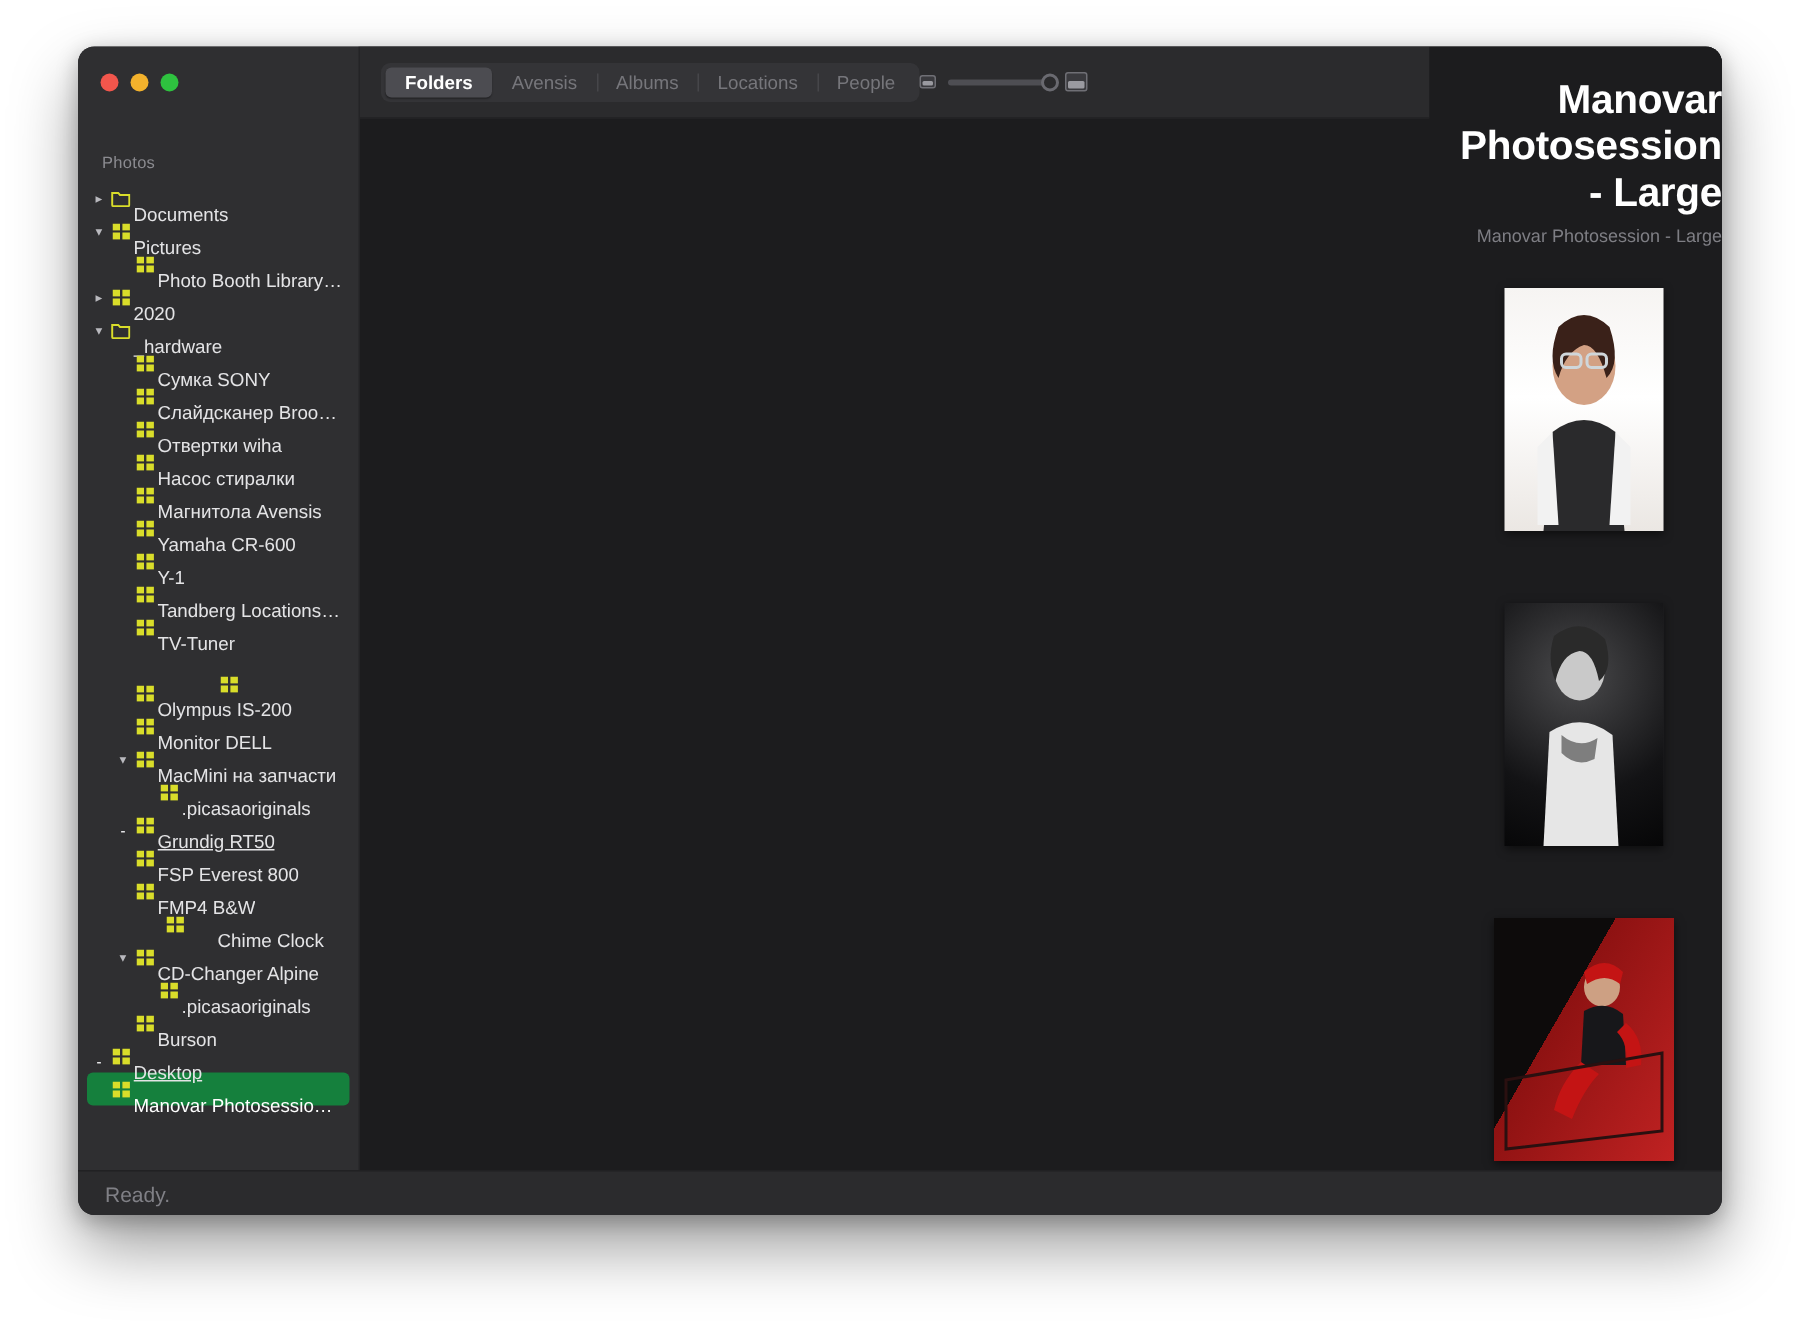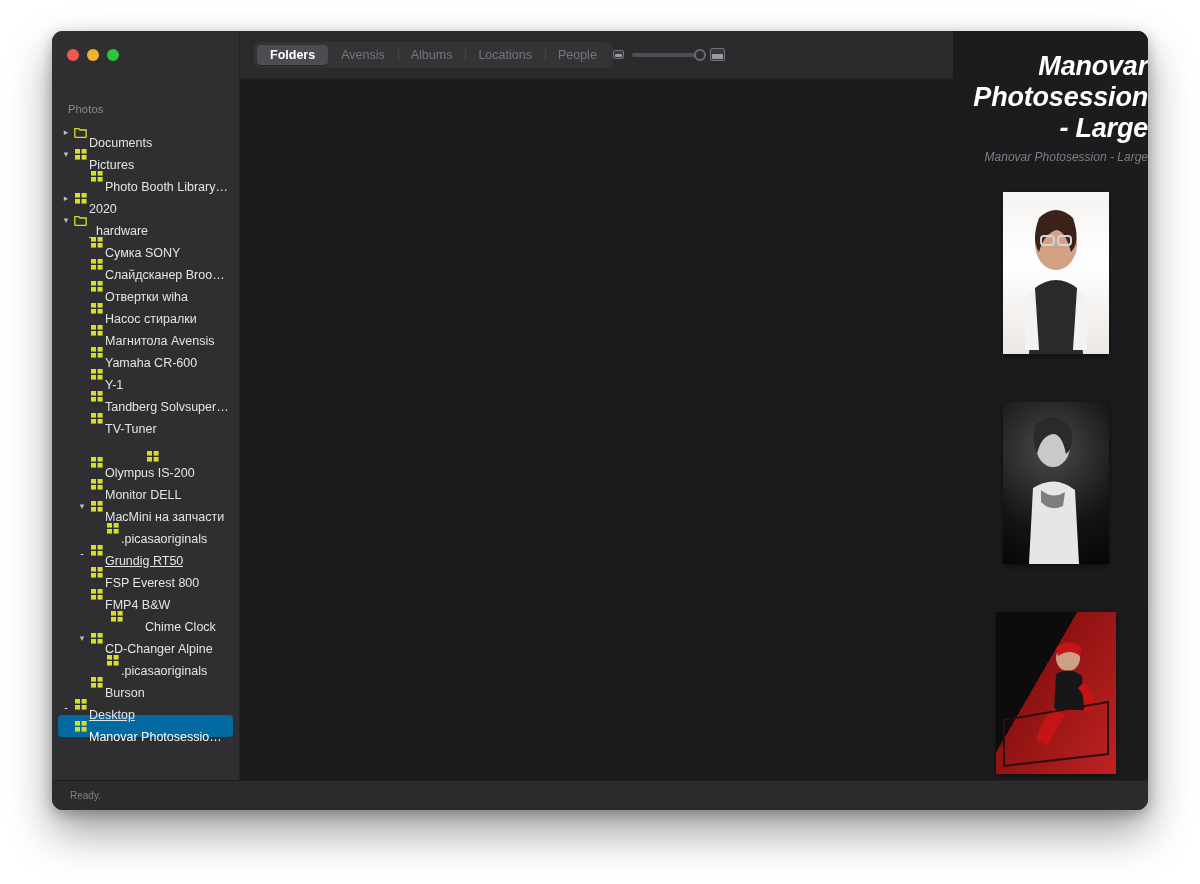--- a/index.html
+++ b/index.html
@@ -48,21 +48,21 @@
   #tree { padding: 0 6px 8px 6px; overflow: hidden; }
   .tree-item {
     display: flex; align-items: center;
     height: 22px;
     border-radius: 4px;
     color: #e4e4e6;
     font-size: 12.5px;
     white-space: nowrap;
     padding-right: 4px;
   }
-  .tree-item.selected { background: #0369a1; color: #ffffff; }
+  .tree-item.selected { background: #15803d; color: #ffffff; }
   .twisty {
     width: 12px; flex: none;
     font-size: 9px; color: #b9b9be;
     text-align: center; line-height: 22px;
   }
   .twisty.none { color: transparent; }
   .tree-icon { width: 17px; flex: none; display: flex; align-items: center; justify-content: center; }
   .lbl { overflow: hidden; text-overflow: ellipsis; margin-top: 21px; }
 
   
@@ -120,21 +120,20 @@
   #slider-thumb {
     position: absolute; right: -4px; top: -4px;
     width: 12px; height: 12px; border-radius: 50%;
     background: #2b2b2d; border: 2px solid #6a6a70;
   }
 
   #content {
     flex: 1; min-height: 0; overflow: hidden;
     background: #1c1c1e;
     position: relative;
-    font-style: italic;
   }
   #title-block { padding: 20px 0 12px 18px; }
   #page-title {
     font-size: 27px; font-weight: bold; color: #ffffff;
     letter-spacing: -.2px;
   }
   #page-subtitle { font-size: 12px; color: #7e7e84; margin-top: 6px; }
 
   #grid {
     display: grid;
@@ -158,21 +157,21 @@
     font-size: 9.5px; color: #7d7d83; margin-top: 7px;
     max-width: 160px; overflow: hidden; text-overflow: ellipsis; white-space: nowrap;
   }
 
   #statusbar {
     height: 30px; flex: none;
     background: #2b2b2d;
     border-top: 1px solid #212123;
     display: flex; align-items: center;
     padding-left: 18px;
-    font-size: 10px; color: #808086;
+    font-size: 14px; color: #808086;
   }
 </style>
 </head>
 <body>
 
 <div id="app-window">
 
   <div id="window-body">
 
     <div id="sidebar">
@@ -324,21 +323,21 @@
           <div class="tree-item" style="padding-left: 18px;">
             <span class="twisty none">&nbsp;</span>
             <span class="tree-icon">
               <svg width="12" height="11" viewBox="0 0 12 11">
                 <rect x="0" y="0" width="5" height="4.6" fill="#d9dd2a"></rect>
                 <rect x="6.6" y="0" width="5" height="4.6" fill="#d9dd2a"></rect>
                 <rect x="0" y="6" width="5" height="4.6" fill="#d9dd2a"></rect>
                 <rect x="6.6" y="6" width="5" height="4.6" fill="#d9dd2a"></rect>
               </svg>
             </span>
-            <span class="lbl">Tandberg Solvsuper…</span>
+            <span class="lbl">Tandberg Locations…</span>
           </div>
           <div class="tree-item" style="padding-left: 18px;">
             <span class="twisty none">&nbsp;</span>
             <span class="tree-icon">
               <svg width="12" height="11" viewBox="0 0 12 11">
                 <rect x="0" y="0" width="5" height="4.6" fill="#d9dd2a"></rect>
                 <rect x="6.6" y="0" width="5" height="4.6" fill="#d9dd2a"></rect>
                 <rect x="0" y="6" width="5" height="4.6" fill="#d9dd2a"></rect>
                 <rect x="6.6" y="6" width="5" height="4.6" fill="#d9dd2a"></rect>
               </svg>

